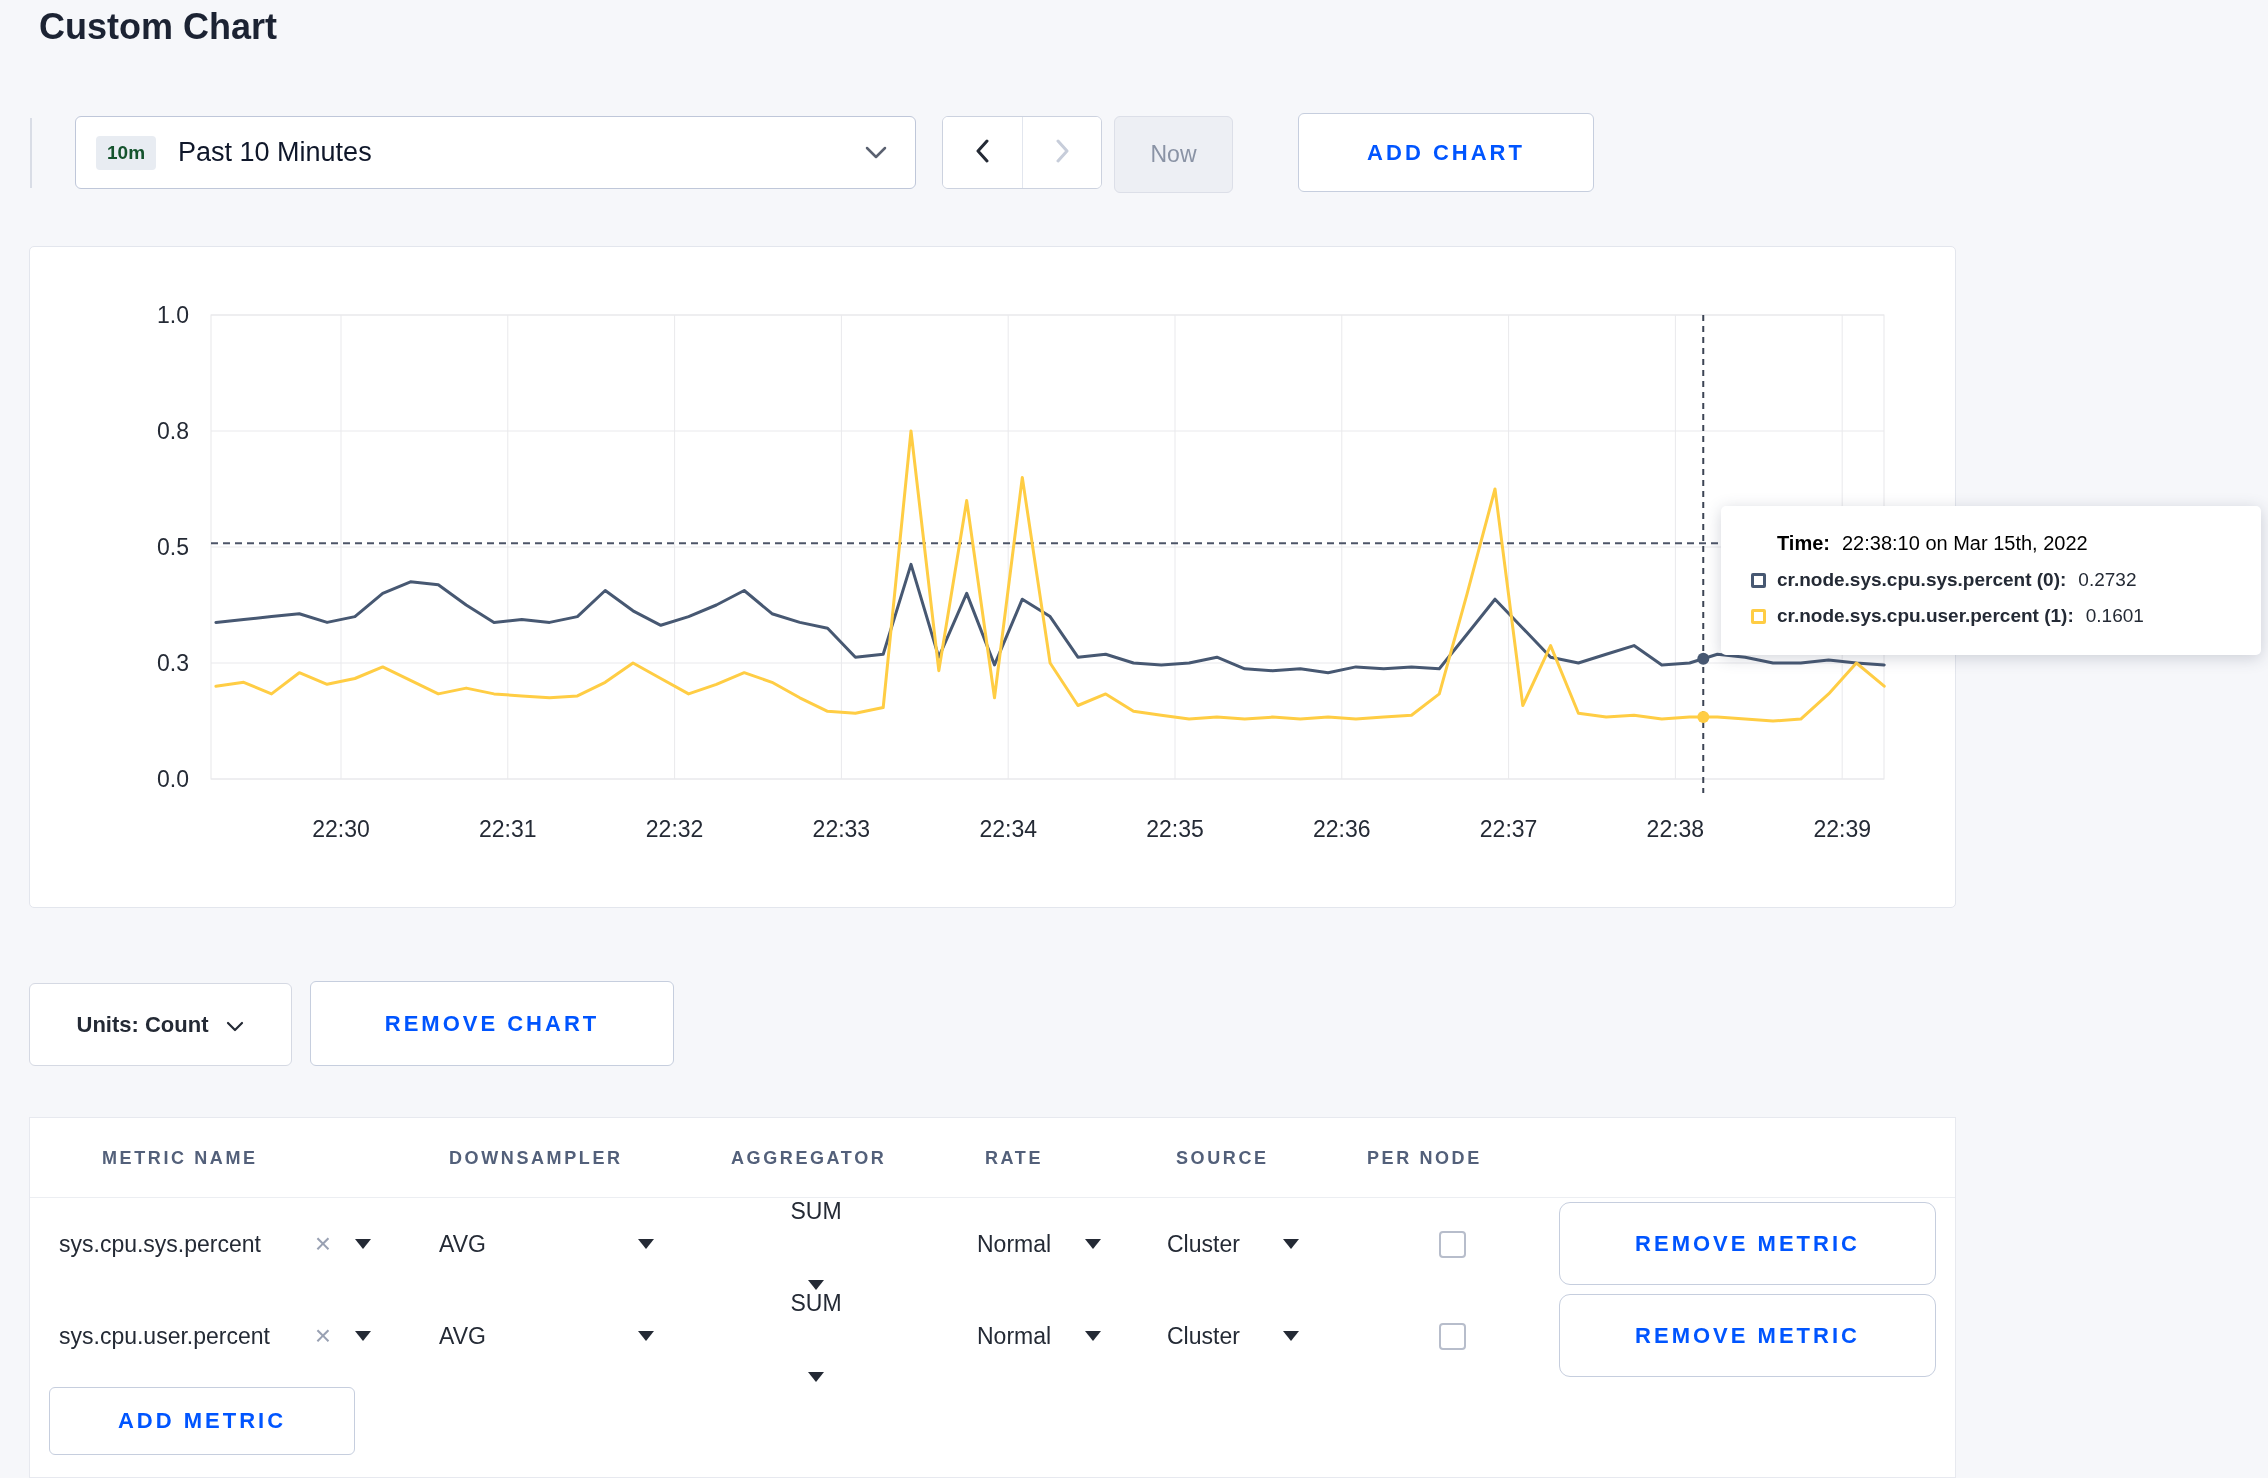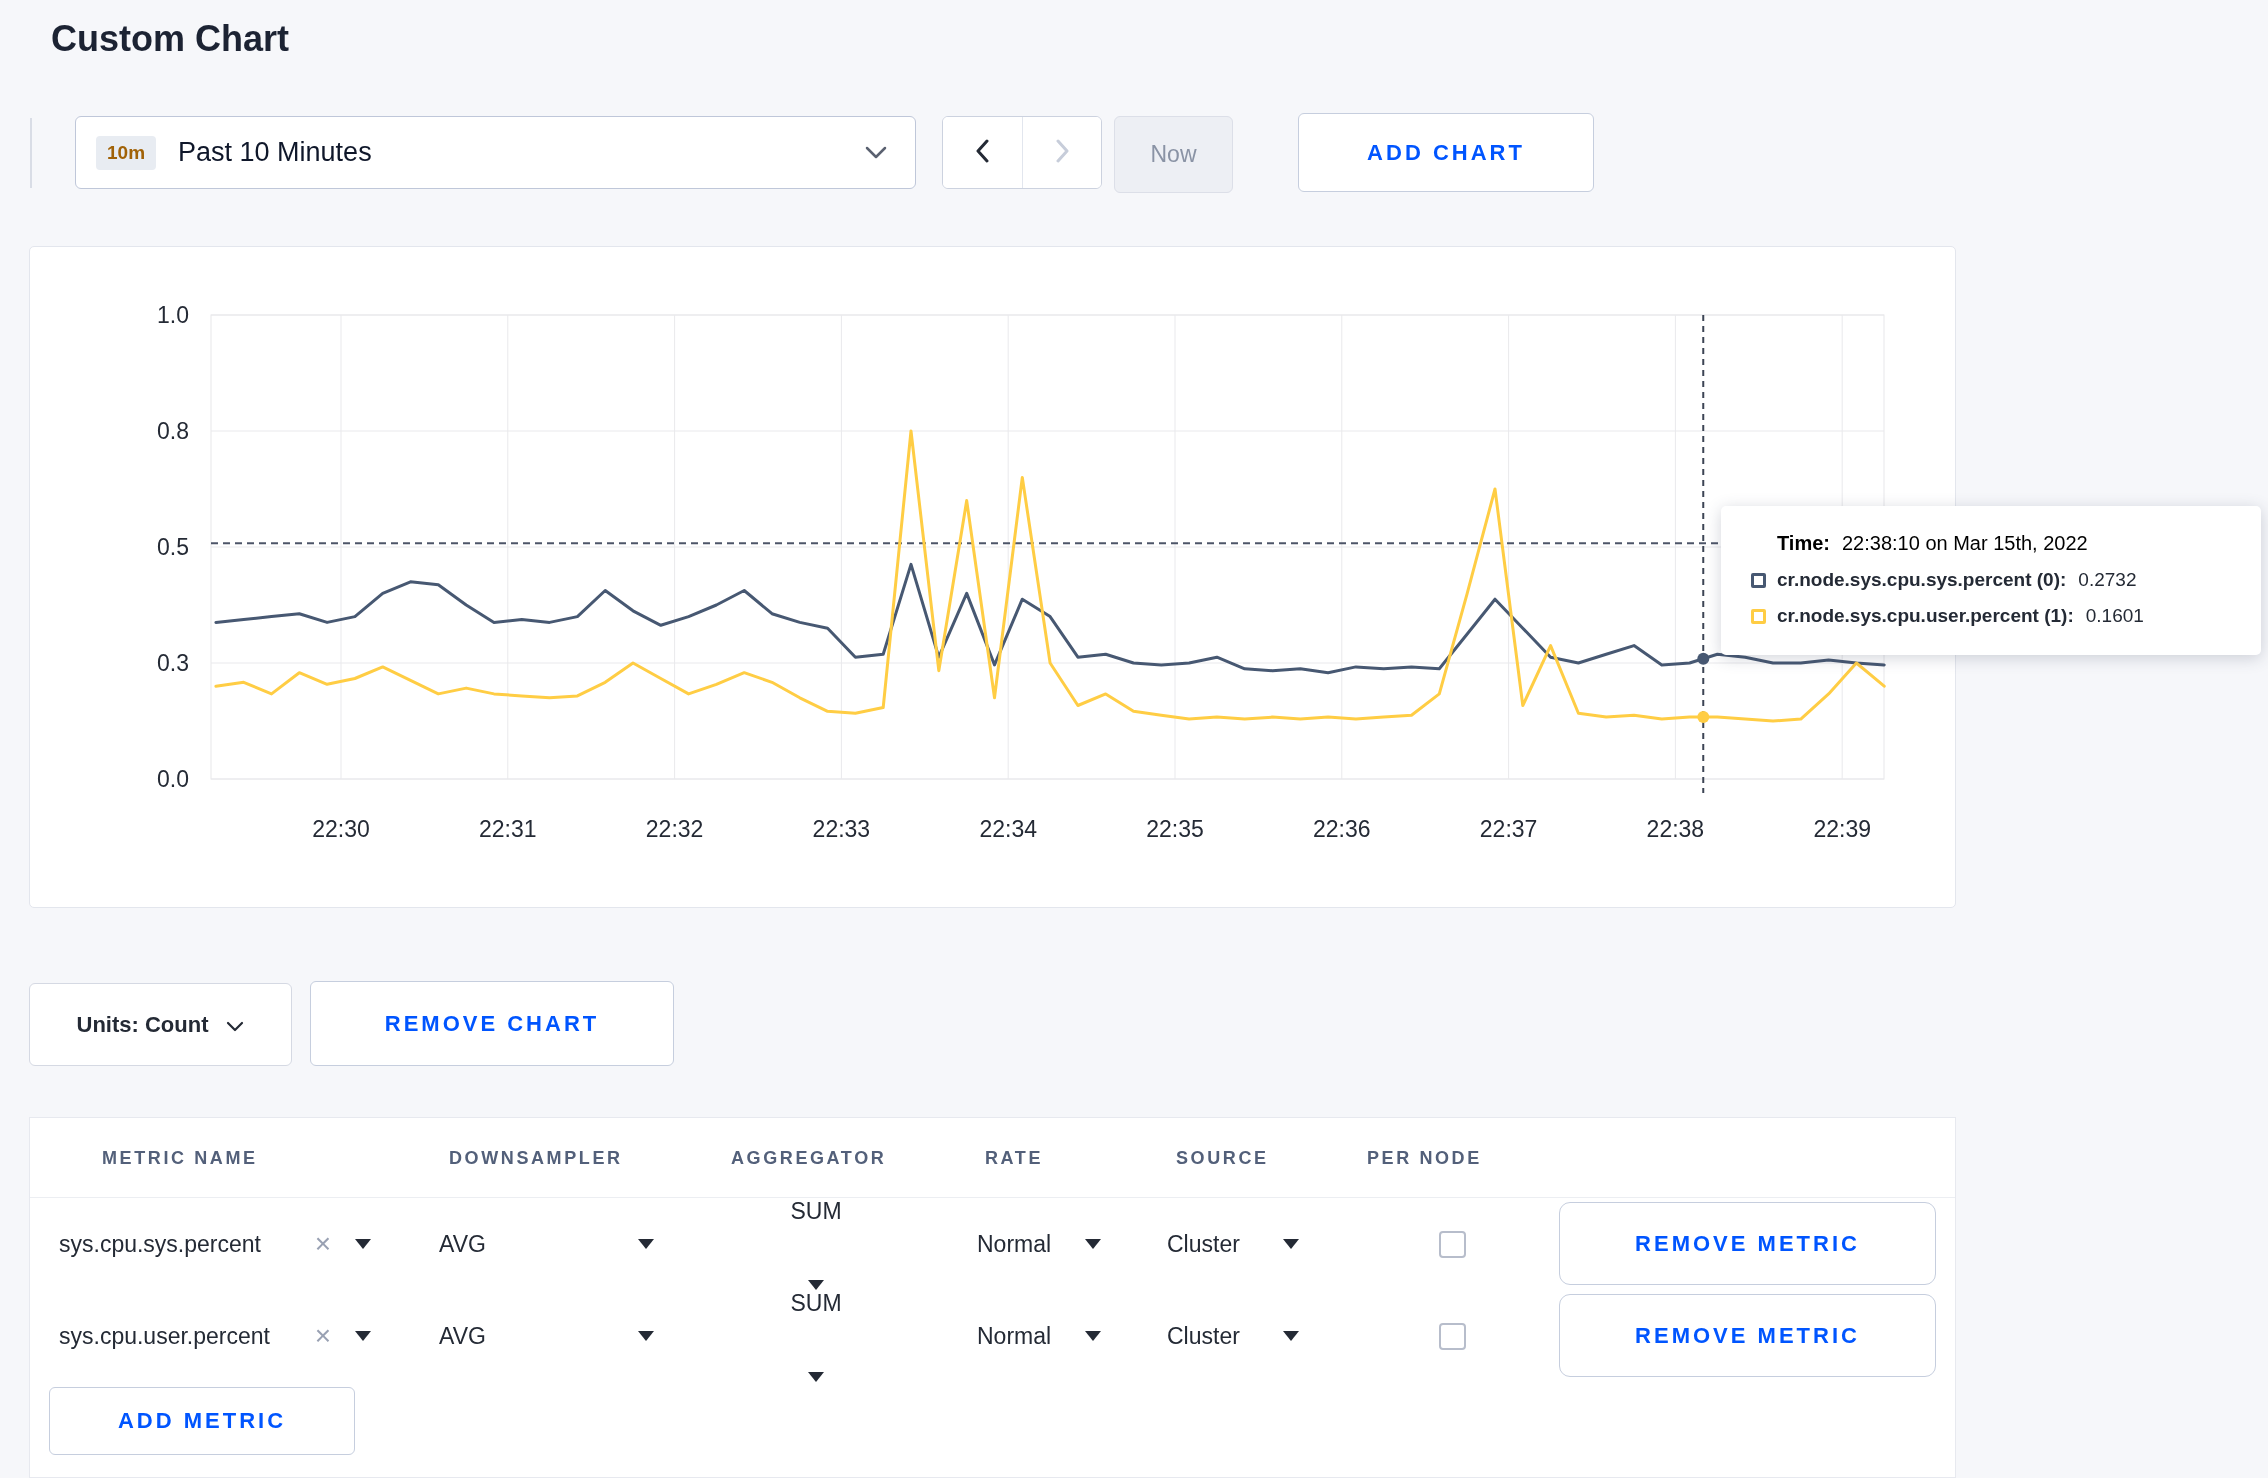--- a/index.html
+++ b/index.html
@@ -4,30 +4,30 @@
 <style>
   * { box-sizing: border-box; }
   html,body { margin:0; padding:0; }
   body {
     background:#f5f7fa;
     font-family:"Liberation Sans","DejaVu Sans",sans-serif;
     color:#242a35;
   }
   .page { position:relative; width:2268px; height:1478px; background:#f6f7fa; overflow:hidden; }
 
-  .page-title { position:absolute; left:39px; top:6px; font-size:36px; font-weight:600; color:#1c2333; margin:12px; }
+  .page-title { position:absolute; left:39px; top:6px; font-size:36px; font-weight:600; color:#1c2333; margin:0; }
 
   .toolbar-rule { position:absolute; left:30px; top:118px; width:2px; height:70px; background:#d9dde6; }
 
   .time-picker {
     position:absolute; left:75px; top:116px; width:841px; height:73px;
     background:#fff; border:1.5px solid #bfc7d9; border-radius:6px;
     display:flex; align-items:center; padding:0 28px 0 20px; cursor:pointer;
   }
-  .badge { background:#e8ecf2; border-radius:4px; font-size:19px; font-weight:700; padding:6px 11px; color:#a16207; }
+  .badge { background:#e8ecf2; border-radius:4px; font-size:19px; font-weight:700; padding:6px 11px; color:#14532d; }
   .tw-label { margin-left:22px; font-size:27px; color:#0f172a; }
   .tw-caret { margin-left:auto; display:flex; }
 
   .nav-group {
     position:absolute; left:942px; top:116px; height:73px; display:flex;
     background:#fff; border:1.5px solid #ccd2df; border-radius:6px; overflow:hidden;
   }
   .nav-btn { width:79px; display:flex; align-items:center; justify-content:center; background:#fff; border:none; cursor:pointer; }
   .nav-btn + .nav-btn { border-left:1.5px solid #e2e6ee; }
 

